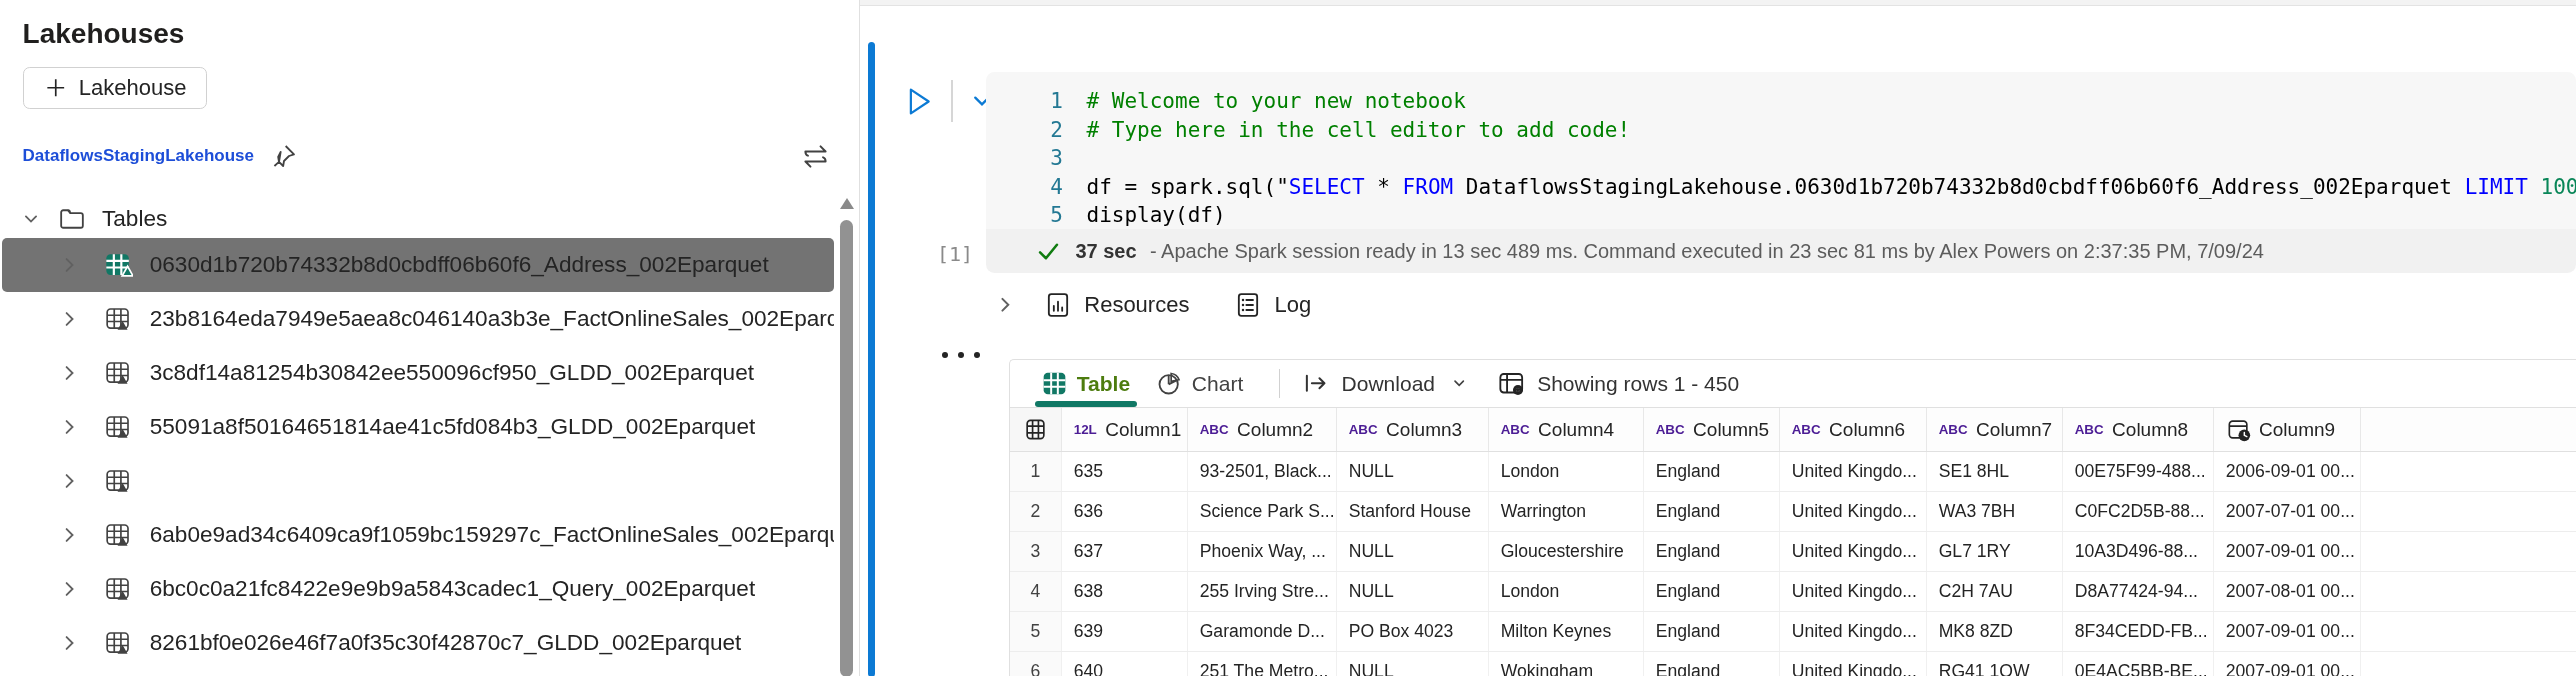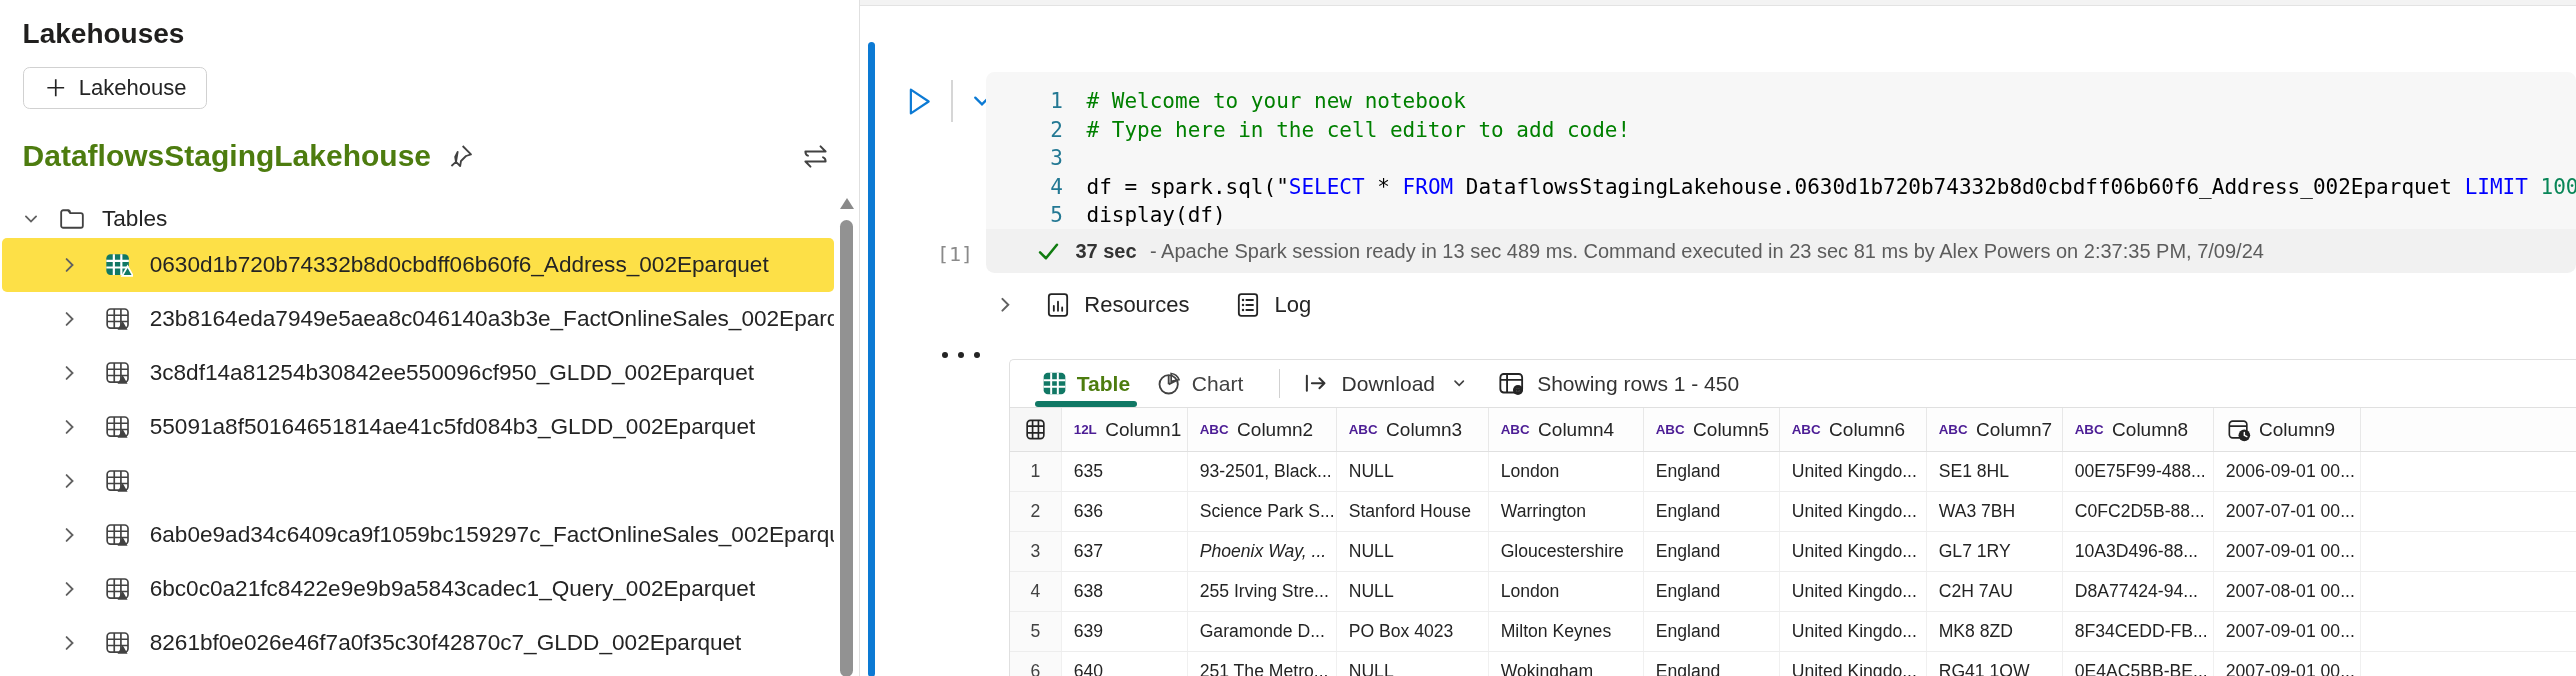--- a/index.html
+++ b/index.html
@@ -8,28 +8,28 @@
   #app { position:relative; width:2576px; height:677px; }
 
   
   .lpanel { position:absolute; left:0; top:0; width:860px; height:677px; background:#fff;
             border-right:0.8px solid #E0E0E0; overflow:hidden; }
   .ltitle { position:absolute; left:22.6px; top:18.4px; font-size:28px; font-weight:600; color:#201F1E; }
   .lhbtn { position:absolute; left:22.6px; top:67px; height:42px; display:flex; align-items:center;
            gap:11.7px; padding:0 20px; border:0.8px solid #D1D1D1; border-radius:6.7px; background:#fff;
            font-size:22px; color:#242424; cursor:pointer; }
   .lkrow { position:absolute; left:22.6px; top:136px; right:25px; height:40px; display:flex; align-items:center; }
-  .lkname { font-size:30px; font-weight:600; color:#4d7c0f; }
+  .lkname { font-size:17px; font-weight:600; color:#1d4ed8; }
   .lkpin { margin-left:15px; display:flex; }
   .lkswap { margin-left:auto; display:flex; }
   .tree { position:absolute; left:0; top:199px; right:25px; }
   .treehead { height:39px; display:flex; align-items:center; padding-left:20px; gap:15px; font-size:22.6px; }
   .titem { height:54px; display:flex; align-items:center; padding-left:57px; gap:17px;
            font-size:22.6px; color:#242424; border-radius:5px; margin:0 0 0 1.7px; cursor:pointer; }
-  .titem.sel { background:#fde047; }
+  .titem.sel { background:#737373; }
   .titem .chev { display:flex; margin-right:5px; }
   .tname { white-space:nowrap; overflow:hidden; }
   
   .lscroll { position:absolute; right:3.4px; top:198px; width:17px; height:479px; }
   .lscroll .up { position:absolute; top:0; left:1.7px; width:0; height:0;
                  border-left:7.5px solid transparent; border-right:7.5px solid transparent;
                  border-bottom:11.7px solid #8A8A8A; }
   .lscroll .thumb { position:absolute; top:22px; left:1.7px; width:12.6px; height:457px;
                     background:#929292; border-radius:6.7px; }
 
@@ -479,21 +479,21 @@
               <div class="c" style="width:155px;flex:0 0 155px;">Warrington</div>
               <div class="c" style="width:136px;flex:0 0 136px;">England</div>
               <div class="c" style="width:147px;flex:0 0 147px;">United Kingdo...</div>
               <div class="c" style="width:136px;flex:0 0 136px;">WA3 7BH</div>
               <div class="c" style="width:151px;flex:0 0 151px;">C0FC2D5B-88...</div>
               <div class="c" style="width:147px;flex:0 0 147px;">2007-07-01 00...</div>
             </div>
             <div class="grow">
               <div class="c c0" style="width:52px;flex:0 0 52px;">3</div>
               <div class="c" style="width:126px;flex:0 0 126px;">637</div>
-              <div class="c" style="width:149px;flex:0 0 149px;font-style:italic;">Phoenix Way, ...</div>
+              <div class="c" style="width:149px;flex:0 0 149px;">Phoenix Way, ...</div>
               <div class="c" style="width:152px;flex:0 0 152px;">NULL</div>
               <div class="c" style="width:155px;flex:0 0 155px;">Gloucestershire</div>
               <div class="c" style="width:136px;flex:0 0 136px;">England</div>
               <div class="c" style="width:147px;flex:0 0 147px;">United Kingdo...</div>
               <div class="c" style="width:136px;flex:0 0 136px;">GL7 1RY</div>
               <div class="c" style="width:151px;flex:0 0 151px;">10A3D496-88...</div>
               <div class="c" style="width:147px;flex:0 0 147px;">2007-09-01 00...</div>
             </div>
             <div class="grow">
               <div class="c c0" style="width:52px;flex:0 0 52px;">4</div>

